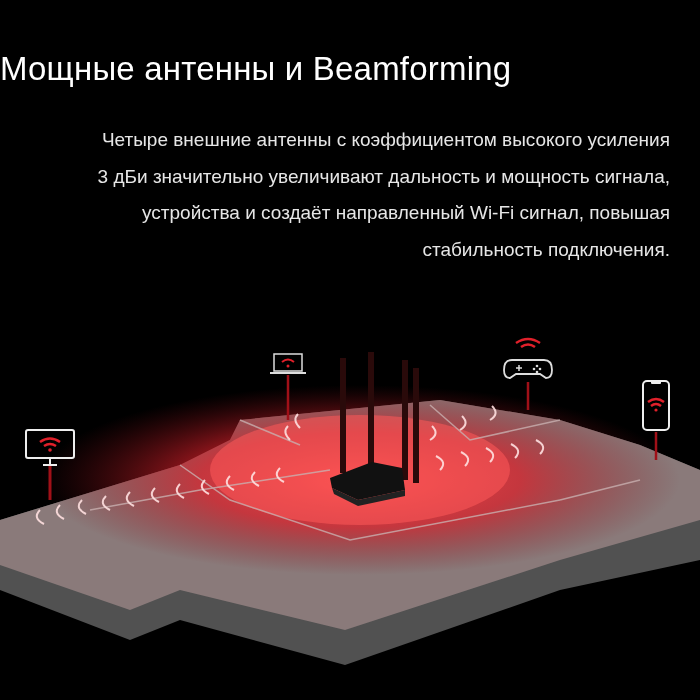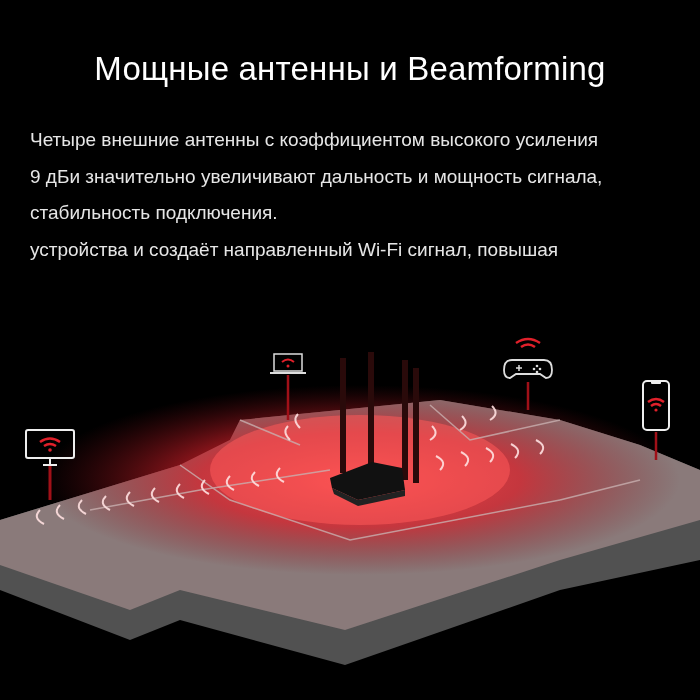--- a/index.html
+++ b/index.html
@@ -1,32 +1,32 @@
 <!DOCTYPE html>
 <html><head>
   <meta charset="utf-8">
   <style>
     html, body { margin: 0; padding: 0; background: #000; }
     body { width: 700px; height: 700px; position: relative; overflow: hidden; font-family: "Liberation Sans", "DejaVu Sans", sans-serif; color: #fff; }
-    .title { position: absolute; left: 0; right: 0; top: 50px; text-align: center; font-size: 33px; font-weight: 500; letter-spacing: 0.2px; }
-    .desc { position: absolute; left: 30px; right: 30px; top: 122px; text-align: left; font-size: 19px; line-height: 36.5px; color: #e6e6e6; }
+    .title { position: absolute; left: 0; right: 0; top: 50px; font-size: 33px; font-weight: 500; letter-spacing: 0.2px; }
+    .desc { position: absolute; left: 30px; right: 30px; top: 122px; text-align: right; font-size: 19px; line-height: 36.5px; color: #e6e6e6; }
     .desc span { display: block; white-space: nowrap; }
     .scene { position: absolute; left: 0; top: 330px; width: 700px; height: 370px; }
     svg { display: block; }
   </style>
 </head>
 <body>
 
 <div class="title">Мощные антенны и Beamforming</div>
 
 <div class="desc">
   <span>Четыре внешние антенны с коэффициентом высокого усиления</span>
-  <span>9 дБи значительно увеличивают дальность и мощность сигнала,</span>
+  <span>3 дБи значительно увеличивают дальность и мощность сигнала,</span>
+  <span>устройства и создаёт направленный Wi-Fi сигнал, повышая</span>
   <span>стабильность подключения.</span>
-  <span>устройства и создаёт направленный Wi-Fi сигнал, повышая</span>
 </div>
 
 <div class="scene">
   <svg width="700" height="370" viewBox="0 330 700 370" xmlns="http://www.w3.org/2000/svg">
     <defs>
       <radialGradient id="glow" cx="0.5" cy="0.5" r="0.5">
         <stop offset="0" stop-color="#ff4a4a" stop-opacity="0.95"></stop>
         <stop offset="0.5" stop-color="#d8202a" stop-opacity="0.75"></stop>
         <stop offset="1" stop-color="#801018" stop-opacity="0.0"></stop>
       </radialGradient>

